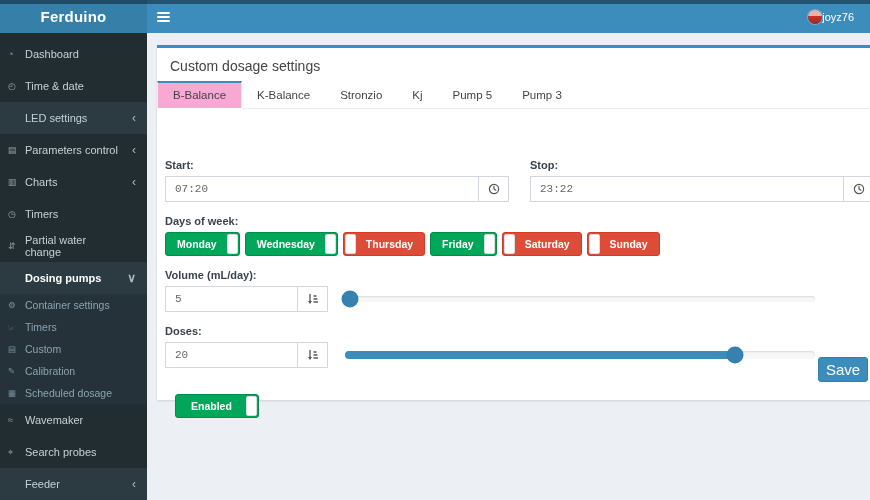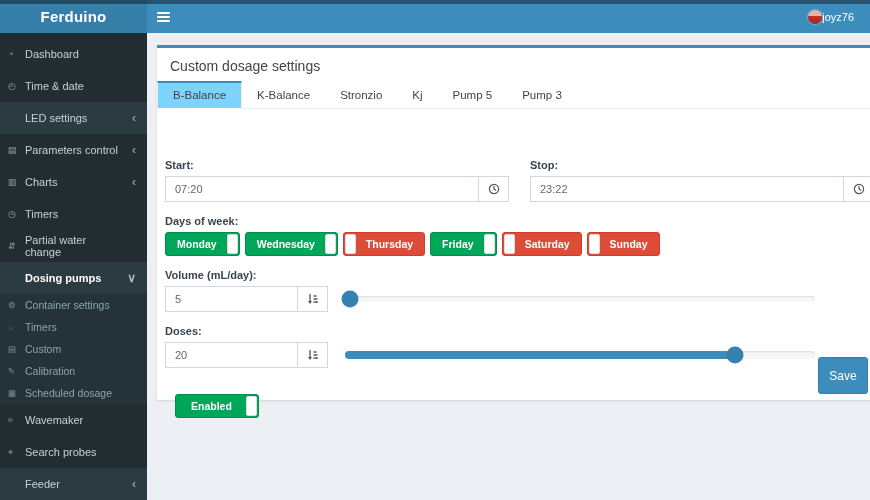--- a/index.html
+++ b/index.html
@@ -27,48 +27,48 @@
   .s-item.active { color:#fff; font-weight:bold; }
   .s-item.sub { height:22px; font-size:10.5px; color:#8aa4af; background:#26323a; }
   .s-item.sub .ico { font-size:8.5px; color:#73909c; }
 
   
   .content { position:absolute; left:147px; top:33px; right:0; bottom:0; background:#ecf0f5; }
   .box { position:absolute; left:10px; top:12px; width:729px; height:355px; background:#fff; border-top:3px solid #3c8dbc; box-shadow:0 1px 2px rgba(0,0,0,.12); }
   .box-header { padding:10px 13px 7px; font-size:14px; color:#444; }
   .tabs { display:flex; border-bottom:1px solid #ebebeb; }
   .tab { padding:6px 15px 7px; font-size:11.5px; color:#444; border-top:2px solid transparent; margin-bottom:-1px; cursor:pointer; }
-  .tab.active { border-top:2px solid #3c8dbc; border-left:1px solid #f0f0f0; border-right:1px solid #f0f0f0; border-bottom:1px solid #fff; background:#7dd3fc; }
+  .tab.active { border-top:2px solid #3c8dbc; border-left:1px solid #f0f0f0; border-right:1px solid #f0f0f0; border-bottom:1px solid #fff; background:#f9a8d4; }
   .pane { padding:12px 8px 0; }
 
   .lbl { font-size:11px; font-weight:bold; color:#38454f; margin-bottom:5px; }
   .row2 { display:flex; gap:21px; }
   .col { width:344px; flex:none;margin-top:38px; }
   .igroup { display:flex; height:26px; border:1px solid #d2d6de; background:#fff; align-items:stretch; }
-  .igroup input { flex:1; min-width:0; border:none; outline:none; padding:0 9px; font-size:11px; color:#666; font-family:Liberation Sans, sans-serif; background:transparent; }
+  .igroup input { flex:1; min-width:0; border:none; outline:none; padding:0 9px; font-size:11px; color:#666; font-family:Liberation Mono, monospace; background:transparent; }
   .addon { width:30px; flex:none; border-left:1px solid #d2d6de; display:flex; align-items:center; justify-content:center; cursor:pointer; background:#fff; }
 
   .days-row { margin-top:13px; }
   .days { display:flex; gap:5px; }
   .toggle { display:inline-flex; align-items:stretch; height:24px; border-radius:3px; font-size:10.5px; font-weight:bold; color:#fff; cursor:pointer; padding:1px;text-align:center; }
   .toggle .tlabel { padding:0 10px; display:flex; align-items:center; }
   .toggle .thandle { width:11px; background:#fff; border:1px solid #ddd; border-radius:2px; flex:none; }
   .toggle.on  { background:#00a65a; border:1px solid #008d4c; }
   .toggle.off { background:#dd4b39; border:1px solid #d73925; }
 
   .num-row { margin-top:13px; display:flex; align-items:center; }
   .igroup.small { width:163px; flex:none; }
   .slider { position:relative; width:470px; margin-left:17px; }
   .track { height:6px; background:#f7f7f7; border-radius:3px; box-shadow:inset 0 1px 2px rgba(0,0,0,.12); }
   .track.thick { height:8px; border-radius:4px; }
   .fill { position:absolute; left:0; top:0; height:100%; background:#3c8dbc; border-radius:4px; }
   .handle { position:absolute; top:50%; width:17px; height:17px; background:#3781b0; border-radius:50%; transform:translate(-50%,-50%); cursor:pointer; }
 
   .enabled-row { margin-top:26px; margin-left:10px; }
-  .save { position:absolute; left:661px; top:309px; width:50px; height:37px; background:#3c8dbc; border:1px solid #367fa9; border-radius:3px; color:#fff; font-size:12px; display:flex; align-items:center; justify-content:center; cursor:pointer; }
+  .save { position:absolute; left:661px; top:309px; width:50px; height:25px; background:#3c8dbc; border:1px solid #367fa9; border-radius:3px; color:#fff; font-size:15px; display:flex; align-items:center; justify-content:center; cursor:pointer; }
 
   .clock-svg circle { fill:none; stroke:#555; stroke-width:1.2; }
   .clock-svg path { stroke:#555; stroke-width:1.2; fill:none; stroke-linecap:round; }
   .sort-svg line { stroke:#555; stroke-width:1.3; stroke-linecap:round; }
   .sort-svg path { fill:#555; }
 </style>
 </head>
 <body>
 
 <div class="hdr">

